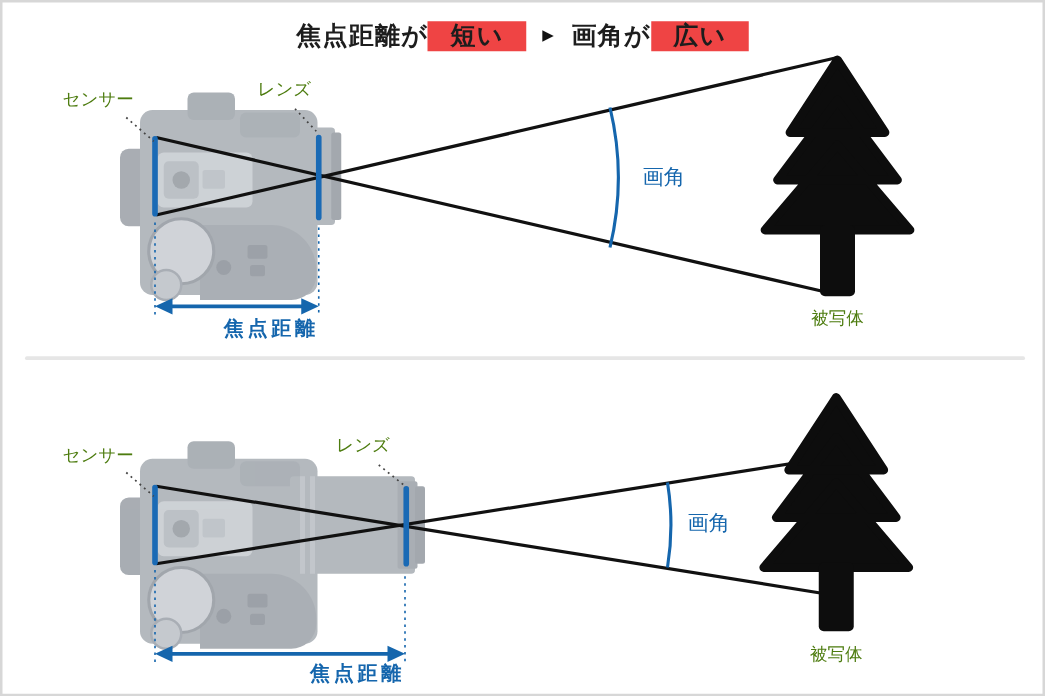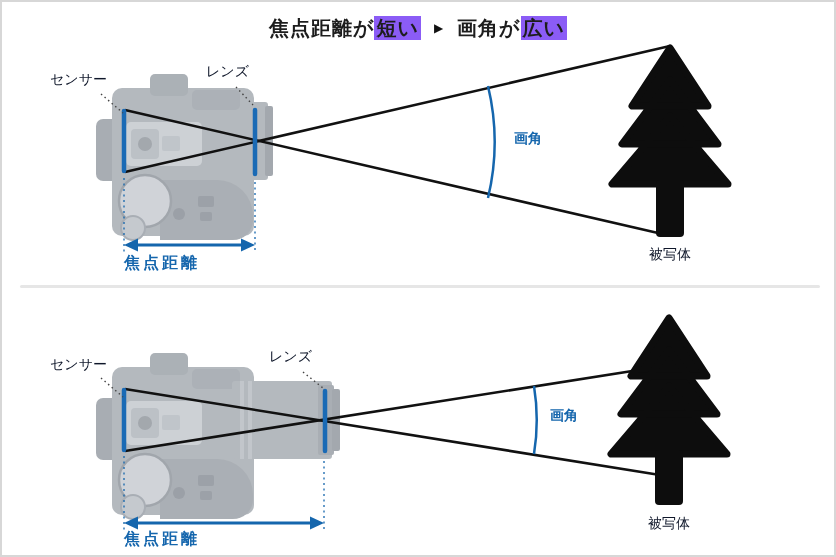--- a/index.html
+++ b/index.html
@@ -12,26 +12,26 @@
     overflow:hidden;
     font-family:"Liberation Sans","DejaVu Sans",sans-serif;
     color:#222;
   }
   .layer{position:absolute;left:0;top:0;}
   .panel-title{
     position:absolute;left:0;right:0;text-align:center;
     font-size:20px;font-weight:700;color:#1d1d1d;letter-spacing:1px;
     white-space:nowrap;
   }
-  .panel-title .hl{background:#8b5cf6;padding:1px 2px;font-weight:800;}
+  .panel-title .hl{background:#ef4444;padding:1px 18px;font-weight:800;}
   .panel-title .arr{font-size:12px;margin:0 13px;vertical-align:3px;color:#111;}
-  .lbl{position:absolute;font-size:14px;color:#0f172a;white-space:nowrap;}
-  .lbl-blue{position:absolute;font-size:14px;font-weight:700;color:#1566ad;white-space:nowrap;}
+  .lbl{position:absolute;font-size:14px;color:#4d7c0f;white-space:nowrap;}
+  .lbl-blue{position:absolute;font-size:17px;font-weight:400;color:#1566ad;white-space:nowrap;}
   .focal{
-    position:absolute;text-align:left;font-size:16px;font-weight:700;
+    position:absolute;text-align:right;font-size:16px;font-weight:700;
     color:#1566ad;letter-spacing:3px;white-space:nowrap;
   }
   .divider{
     position:absolute;left:18px;top:283px;width:800px;height:3px;
     background:#e6e6e6;border-radius:2px;
   }
 </style>
 </head>
 <body>
 

